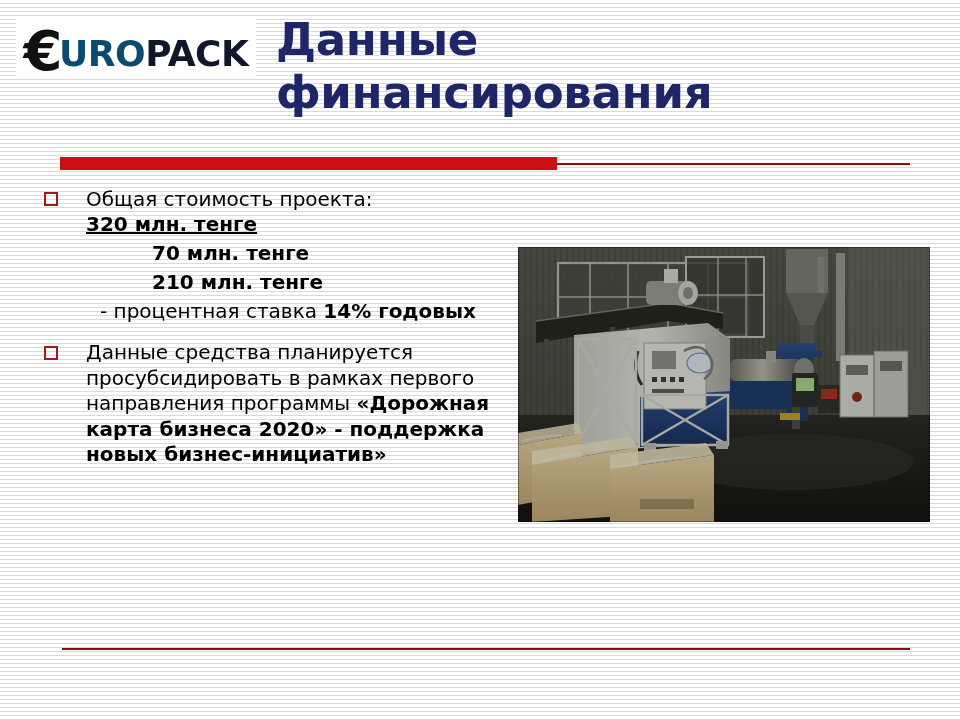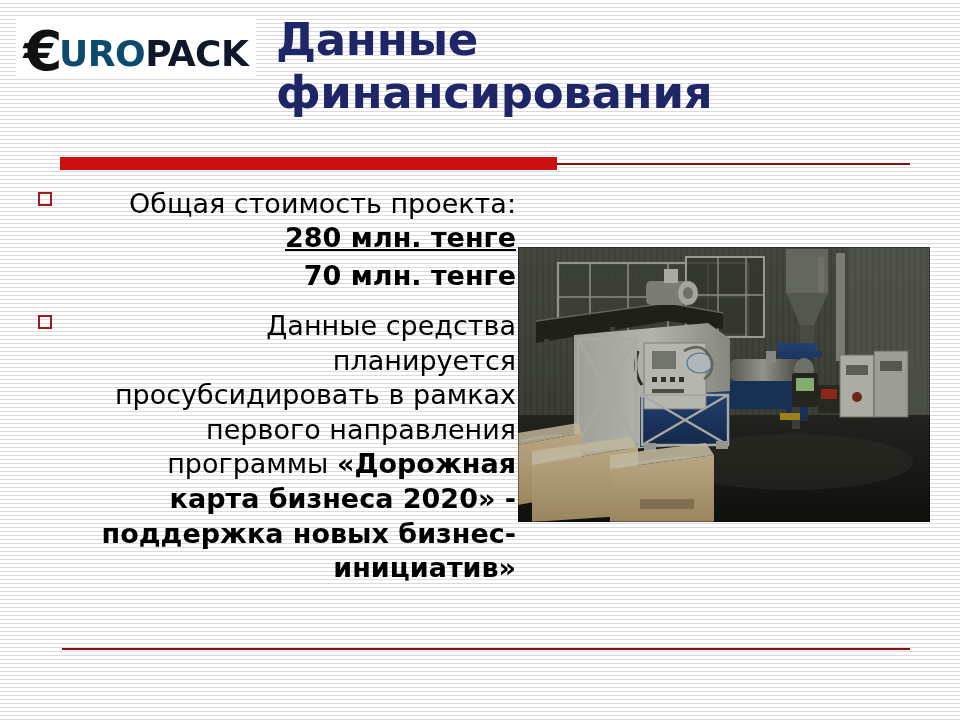--- a/index.html
+++ b/index.html
@@ -96,27 +96,26 @@
     left: 62px;
     top: 648px;
     width: 848px;
     height: 2px;
     background: #8b0f0f;
   }
 
   
   #content {
     position: absolute;
-    left: 38px;
+    left: 44px;
     top: 186px;
     width: 478px;
     color: #000000;
-    font-size: 27px;
+    font-size: 20px;
     line-height: 1.30;
-    text-align: right;
   }
 
   .bullet-row {
     display: flex;
     align-items: flex-start;
   }
   .bullet-marker {
     flex: 0 0 auto;
     width: 14px;
     height: 14px;
@@ -177,22 +176,24 @@
 
   <div id="divider-thin-top"></div>
   <div id="divider-thick-top"></div>
 
   <div id="content">
 
     <div class="bullet-row" id="bullet-one">
       <span class="bullet-marker"></span>
       <div class="bullet-body">
         <div class="line">Общая стоимость проекта:</div>
-        <div class="line b u tight">280 млн. тенге</div>
+        <div class="line b u tight">320 млн. тенге</div>
         <div class="line ind-amount">70 млн. тенге</div>
+        <div class="line ind-amount">210 млн. тенге</div>
+        <div class="line ind-rate"><span>- процентная ставка </span><span class="b">14% годовых</span></div>
       </div>
     </div>
 
     <div class="bullet-row" id="bullet-two">
       <span class="bullet-marker"></span>
       <div class="bullet-body">
         <div class="line"><span>Данные средства планируется просубсидировать в рамках первого направления программы </span><span class="b">«Дорожная карта бизнеса 2020» - поддержка новых бизнес-инициатив»</span></div>
       </div>
     </div>
 

